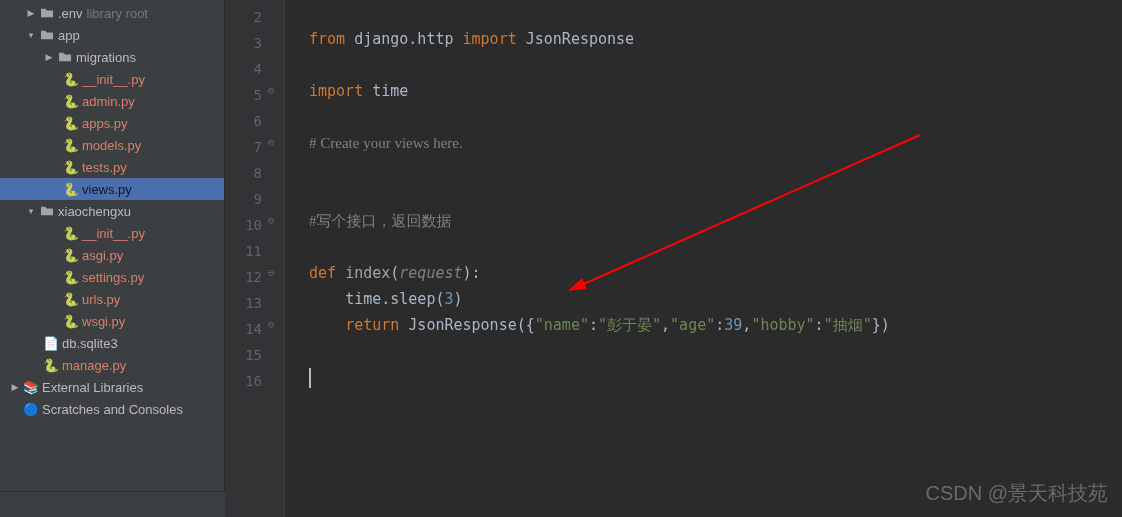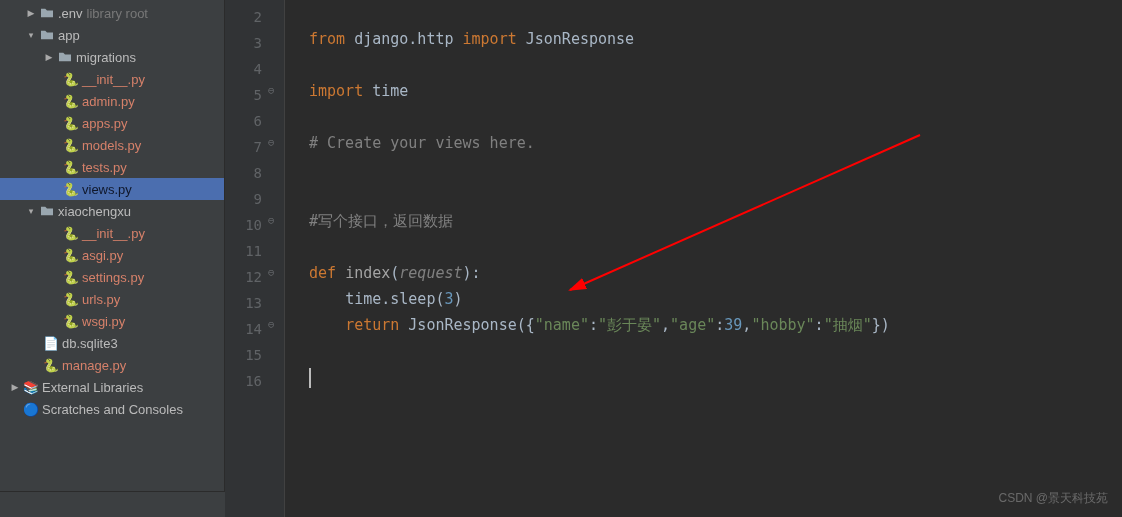--- a/index.html
+++ b/index.html
@@ -84,21 +84,21 @@
     .code .line {
       height: 26px;
       line-height: 26px;
       white-space: pre;
     }
     .kw { color: #cc7832; }
     .fn { color: #a3a3a3; }
     .str { color: #6a8759; }
     .num { color: #6897bb; }
     .param { color: #808080; font-style: italic; margin-top: 15px; }
-    .comment { color: #808080; }
+    .comment { color: #808080; font-family: Liberation Serif, serif; }
     .ident { color: #a9b7c6; }
     .punct { color: #a9b7c6; }
     .caret {
       display: inline-block;
       width: 2px;
       height: 20px;
       background: #bbb;
       vertical-align: middle;
     }
     .fold-marker {
@@ -111,21 +111,21 @@
       position: absolute;
       left: 275px;
       top: 125px;
       pointer-events: none;
     }
     .watermark {
       position: absolute;
       right: 14px;
       bottom: 10px;
       color: rgba(220,220,220,0.35);
-      font-size: 12px;
+      font-size: 20px;
       font-family: sans-serif;
     }
     .folder-icon-svg { width: 14px; height: 12px; }
     .bar-row {
       position: absolute;
       bottom: 0;
       left: 0;
       width: 225px;
       height: 26px;
       background: #3c3f41;

